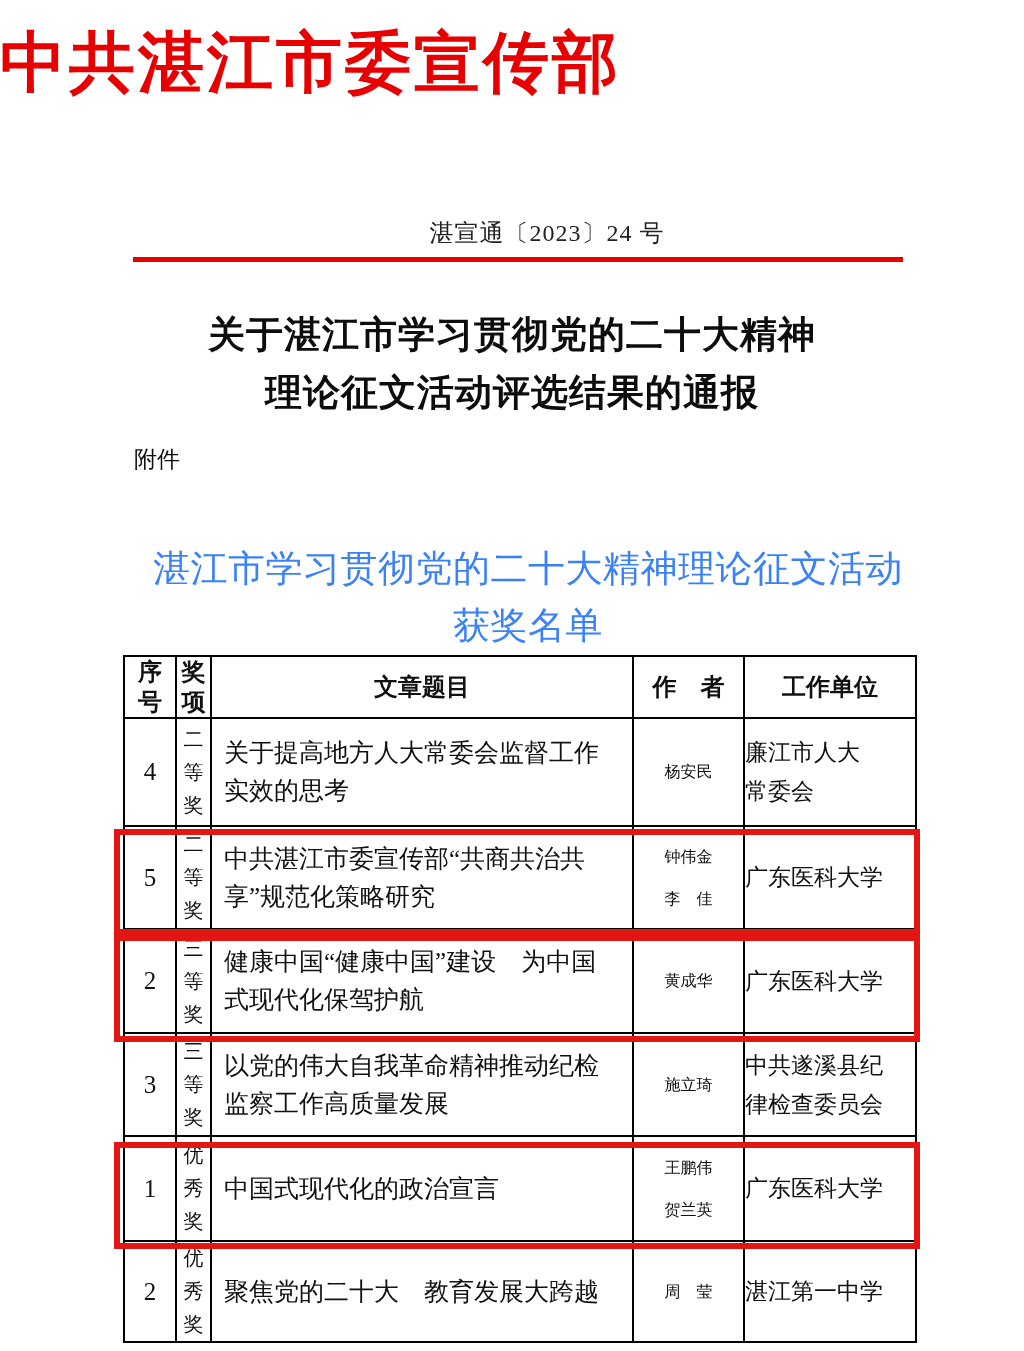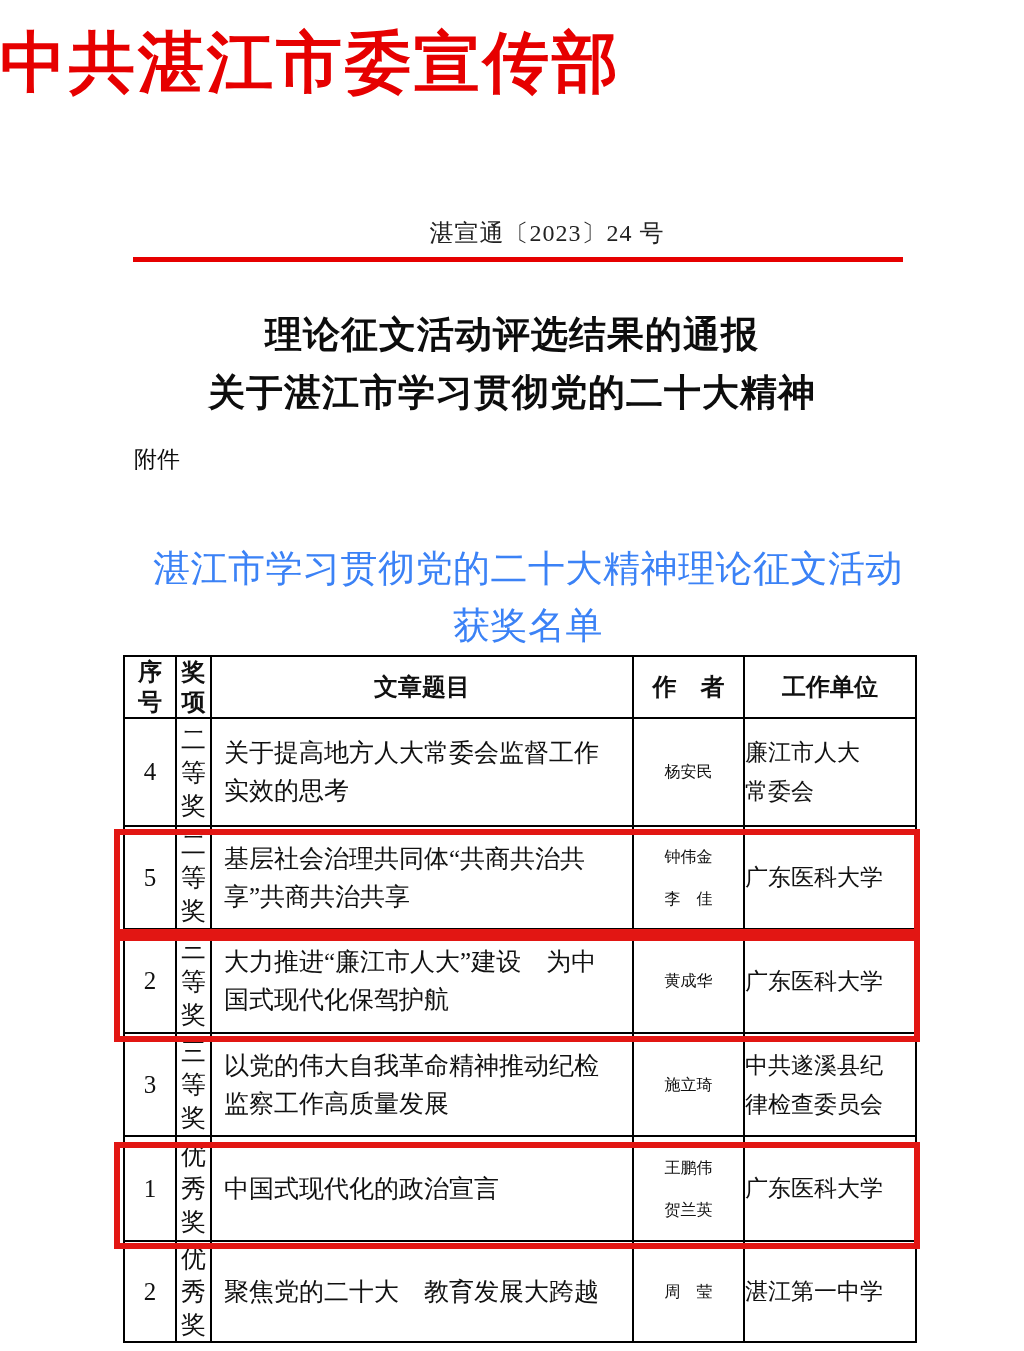--- a/index.html
+++ b/index.html
@@ -42,21 +42,21 @@
   }
   .award-table td,.award-table th{
     border:2px solid #000;padding:0;vertical-align:middle;overflow:hidden;
   }
   .award-table th{
     font-family:"Liberation Sans","DejaVu Sans",sans-serif;
     font-weight:bold;font-size:24px;text-align:center;line-height:30px;
   }
   .narrow{width:27px;margin:0 auto;word-break:break-all;text-align:center;}
   .c-idx{text-align:center;font-size:25px;}
-  .vert{width:28px;margin:0 auto;font-size:25px;line-height:33px;text-align:center;word-break:break-all;}
+  .vert{width:28px;margin:0 auto;font-size:20px;line-height:33px;text-align:center;word-break:break-all;}
   .ttl{font-size:25px;line-height:38px;text-align:left;padding:0 21px 0 12px;}
   .c-author div{font-size:16px;line-height:42px;text-align:center;}
   .c-unit div{font-size:23px;line-height:39px;}
   .hl{
     position:absolute;left:114px;width:806px;box-sizing:border-box;
     border:6px solid var(--highlight-red,#e21613);
     pointer-events:none;background:transparent;
   }
   .hl1{top:829px;height:106px;}
   .hl2{top:935px;height:107px;}
@@ -67,22 +67,22 @@
 
 <div class="page">
 
   <h1 class="org-title">中共湛江市委宣传部</h1>
 
   <div class="doc-number">湛宣通〔2023〕24 号</div>
 
   <div class="red-line"></div>
 
   <div class="notice-title">
+    <div>关于湛江市学习贯彻党的二十大精神</div>
     <div>理论征文活动评选结果的通报</div>
-    <div>关于湛江市学习贯彻党的二十大精神</div>
   </div>
 
   <div class="attachment">附件</div>
 
   <div class="list-title">
     <div>湛江市学习贯彻党的二十大精神理论征文活动</div>
     <div>获奖名单</div>
   </div>
 
   <table class="award-table">
@@ -121,38 +121,38 @@
             <div>廉江市人大</div>
             <div>常委会</div>
           </td>
     </tr>
     <tr style="height:103px">
       <td class="c-idx">5</td>
       <td>
             <div class="vert">二等奖</div>
           </td>
       <td>
-            <div class="ttl">基层社会治理共同体“共商共治共享”共商共治共享</div>
+            <div class="ttl">中共湛江市委宣传部“共商共治共享”规范化策略研究</div>
           </td>
       <td class="c-author">
             <div>钟伟金</div>
             <div>李　佳</div>
           </td>
       <td class="c-unit">
             <div>广东医科大学</div>
             <div></div>
           </td>
     </tr>
     <tr style="height:104px">
       <td class="c-idx">2</td>
       <td>
             <div class="vert">三等奖</div>
           </td>
       <td>
-            <div class="ttl">大力推进“廉江市人大”建设　为中国式现代化保驾护航</div>
+            <div class="ttl">健康中国“健康中国”建设　为中国式现代化保驾护航</div>
           </td>
       <td class="c-author">
             <div>黄成华</div>
             <div></div>
           </td>
       <td class="c-unit">
             <div>广东医科大学</div>
             <div></div>
           </td>
     </tr>

